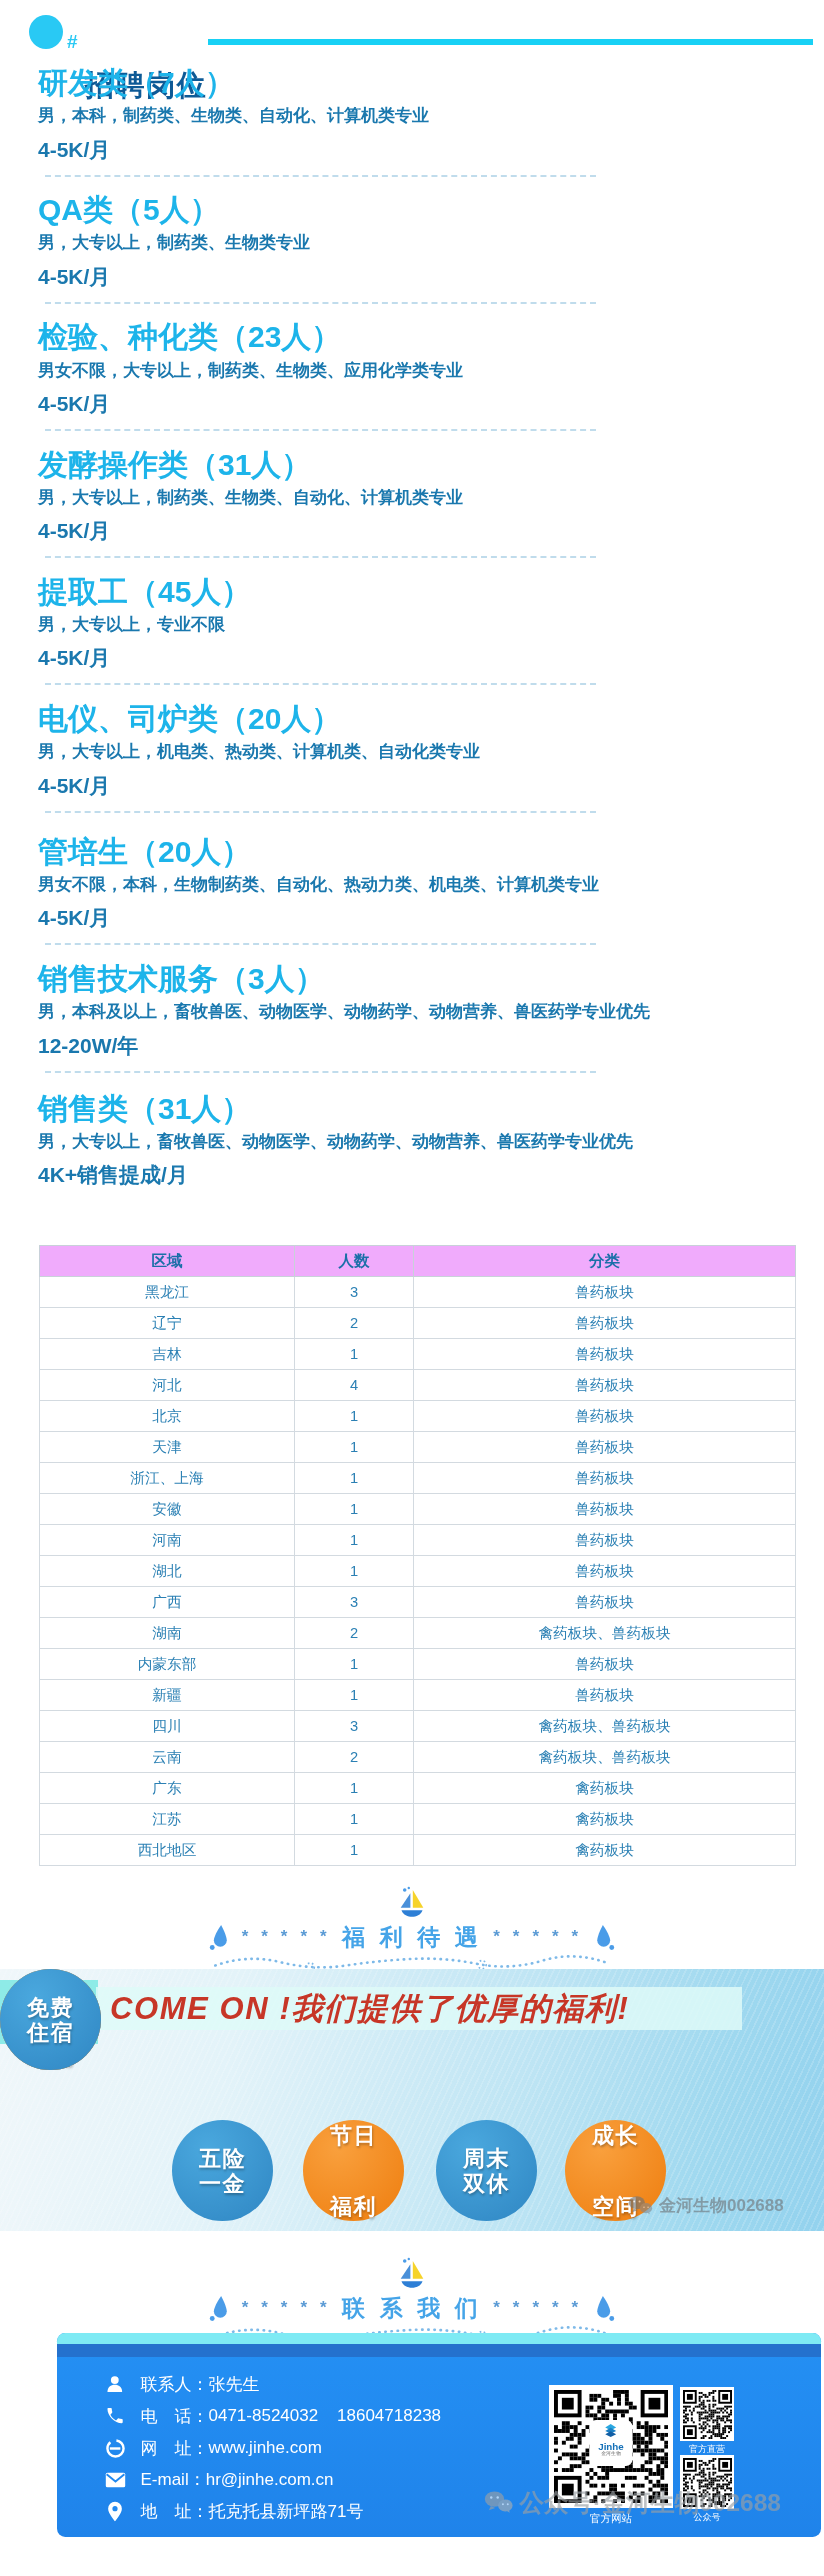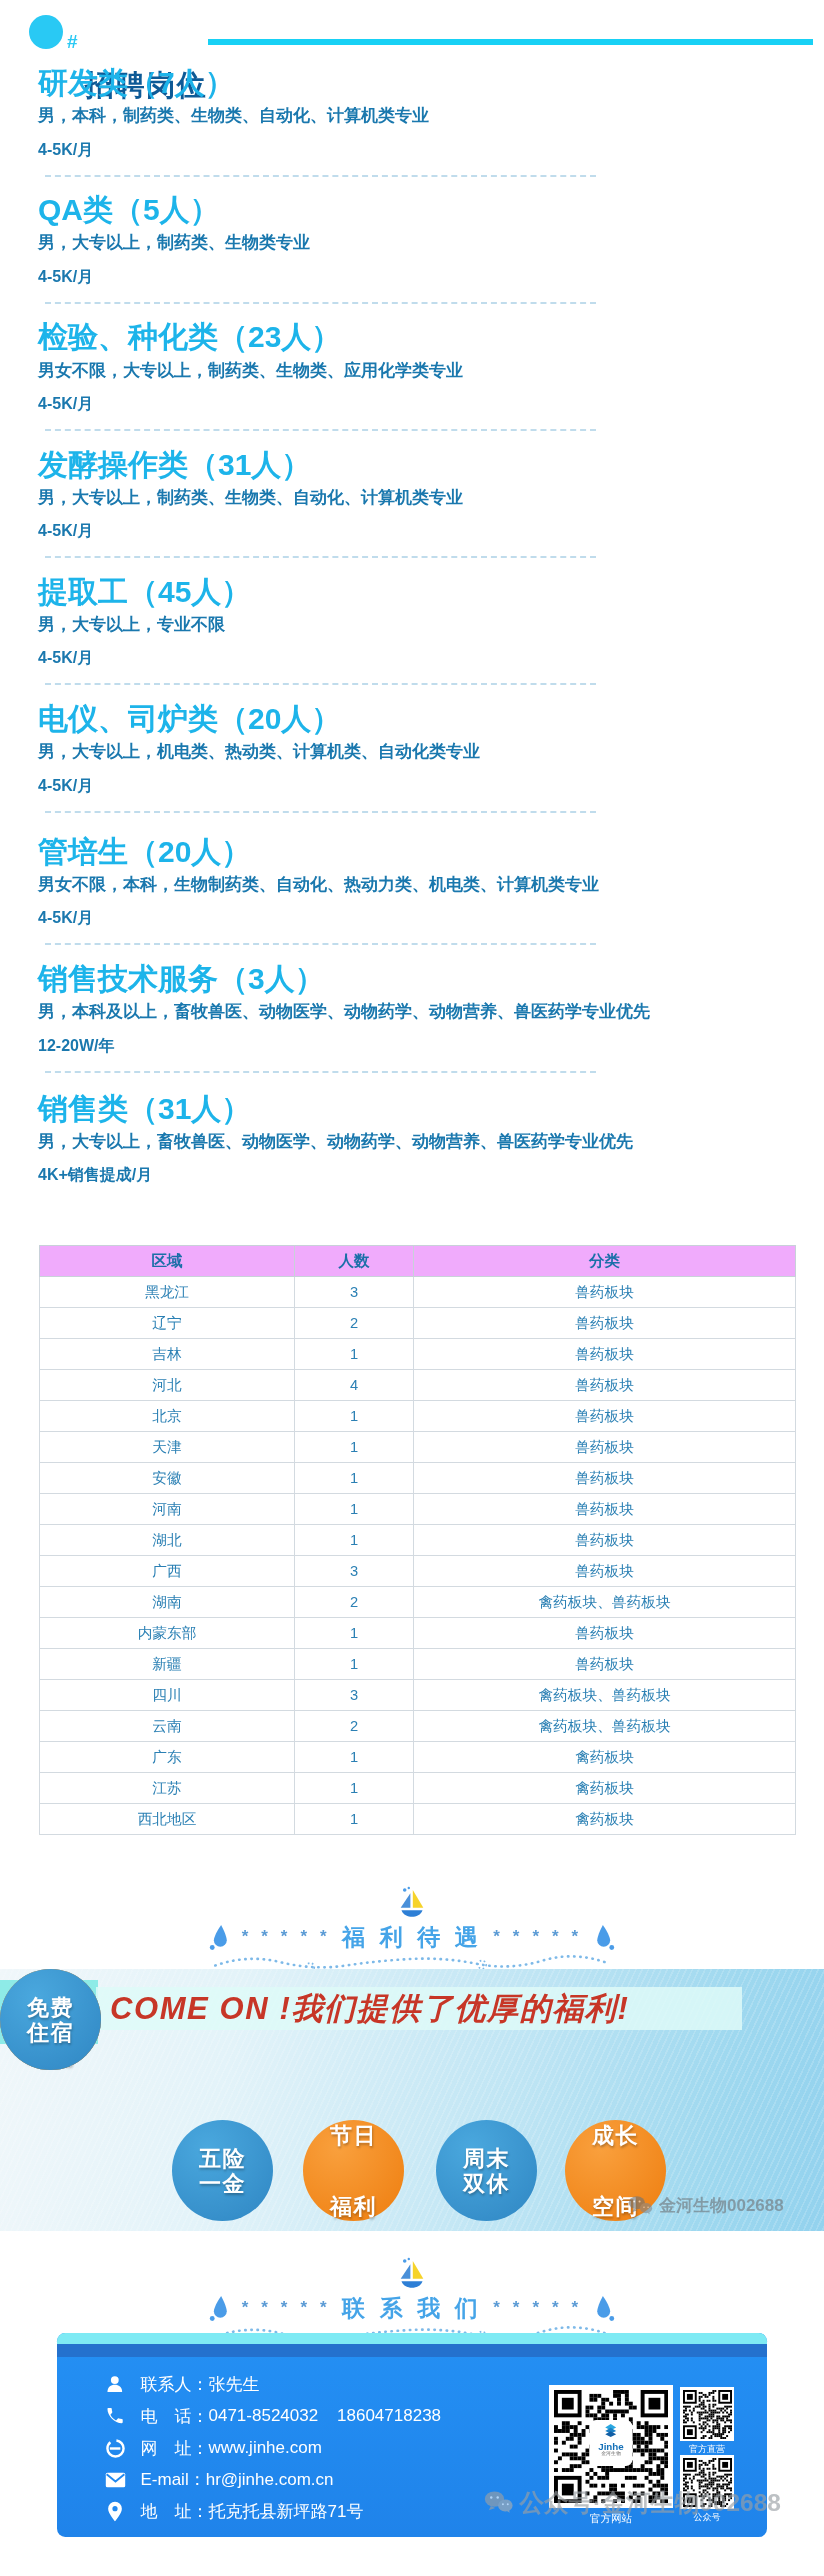--- a/index.html
+++ b/index.html
@@ -14,21 +14,21 @@
   .dot { position:absolute; left:0; top:3.3px; width:34px; height:34px; border-radius:50%; background:#29c9f4; }
   .hash { position:absolute; left:38px; top:19.6px; font-size:19px; font-weight:bold; color:#29c9f4; }
   .page-title { position:absolute; left:56px; top:6.5px; font-size:29px; font-weight:bold; color:#0e5a96; letter-spacing:1.6px;margin-top:48px; }
   .hline { position:absolute; left:179px; top:28px; width:605px; height:5.7px; background:#18d1f5; }
 
   
   .jobs { position:absolute; top:70px; left:38px; width:761px; }
   .job { display:block; }
   .job h3 { font-size:30px; line-height:26px; font-weight:bold; color:#1db4ea; margin:0 0 8.2px; }
   .job .desc { font-size:17px; line-height:23px; font-weight:bold; color:#1a78ae; margin:0 0 10.6px; }
-  .job .salary { font-size:16px; line-height:23px; font-weight:bold; color:#1a78ae; margin:0; }
+  .job .salary { font-size:21px; line-height:23px; font-weight:bold; color:#1a78ae; margin:0; }
   .job .sep { width:551px; margin:14px 0 20.4px 6.5px; border-top:2.5px dashed #c0dcec; height:0; }
   .job:nth-of-type(7) { margin-top:26px; }
   .job:nth-of-type(8) { margin-top:18px; }
   .job:nth-of-type(9) { margin-top:23px; }
   .job:nth-of-type(9) .sep { display:none; }
 
   
   .sales-table { position:absolute; top:1245px; left:39px; width:756px; border-collapse:collapse; table-layout:fixed; }
   .sales-table col.c1 { width:255px; } .sales-table col.c2 { width:119px; } .sales-table col.c3 { width:382px; }
   .sales-table th { height:31px; background:#f0abfc; color:#1a6fa8; font-size:15.5px; font-weight:bold;
@@ -63,21 +63,21 @@
   .perk:nth-of-type(3){ left:493px; top:67px; }
   .perk:nth-of-type(4){ left:172px; top:151px; }
   .perk:nth-of-type(5){ left:303px; top:151px; }
   .perk:nth-of-type(6){ left:436px; top:151px; }
   .perk:nth-of-type(7){ left:565px; top:151px; }
   .watermark { display:flex; align-items:center; gap:6.5px; color:#6d7276; font-weight:bold; }
   .wm-banner { position:absolute; left:628px; top:225px; font-size:17px; opacity:.6; z-index:3; }
   .wm-card { position:absolute; left:484px; top:2486px; font-size:24.5px; color:#9aa0a5; opacity:.65; z-index:6; }
 
   
-  .card { position:absolute; top:2333px; left:57px; width:710px; height:204px; border-radius:8.2px;
+  .card { position:absolute; top:2333px; left:57px; width:764px; height:204px; border-radius:8.2px;
     overflow:hidden; background:linear-gradient(180deg,#2490f4 0%,#1f83ea 100%); }
   .card-strip1 { height:11.4px; background:#7eeaf4; }
   .card-strip2 { height:13px; background:#2471cd; }
   .c-rows { position:absolute; left:46px; top:39px; }
   .c-row { display:flex; align-items:center; height:24.5px; margin-bottom:7.4px; color:#fff; font-size:17px; }
   .c-icon { width:24.5px; height:21px; margin-right:13px; display:flex; align-items:center; justify-content:center; }
   .c-label { white-space:pre; }
   .c-value { white-space:pre; }
   .qr-main { position:absolute; left:492px; top:52px; width:124px; height:123px; background:#fff; padding:4.9px; z-index:2; }
   .qr-main-label { position:absolute; left:492px; top:179px; width:124px; text-align:center; color:#fff; font-size:10.6px; z-index:2; }
@@ -210,20 +210,25 @@
         <td>1</td>
         <td>兽药板块</td>
       </tr>
 
       <tr class="t-row">
         <td>天津</td>
         <td>1</td>
         <td>兽药板块</td>
       </tr>
 
+      <tr class="t-row">
+        <td>浙江、上海</td>
+        <td>1</td>
+        <td>兽药板块</td>
+      </tr>
 
       <tr class="t-row">
         <td>安徽</td>
         <td>1</td>
         <td>兽药板块</td>
       </tr>
 
       <tr class="t-row">
         <td>河南</td>
         <td>1</td>

